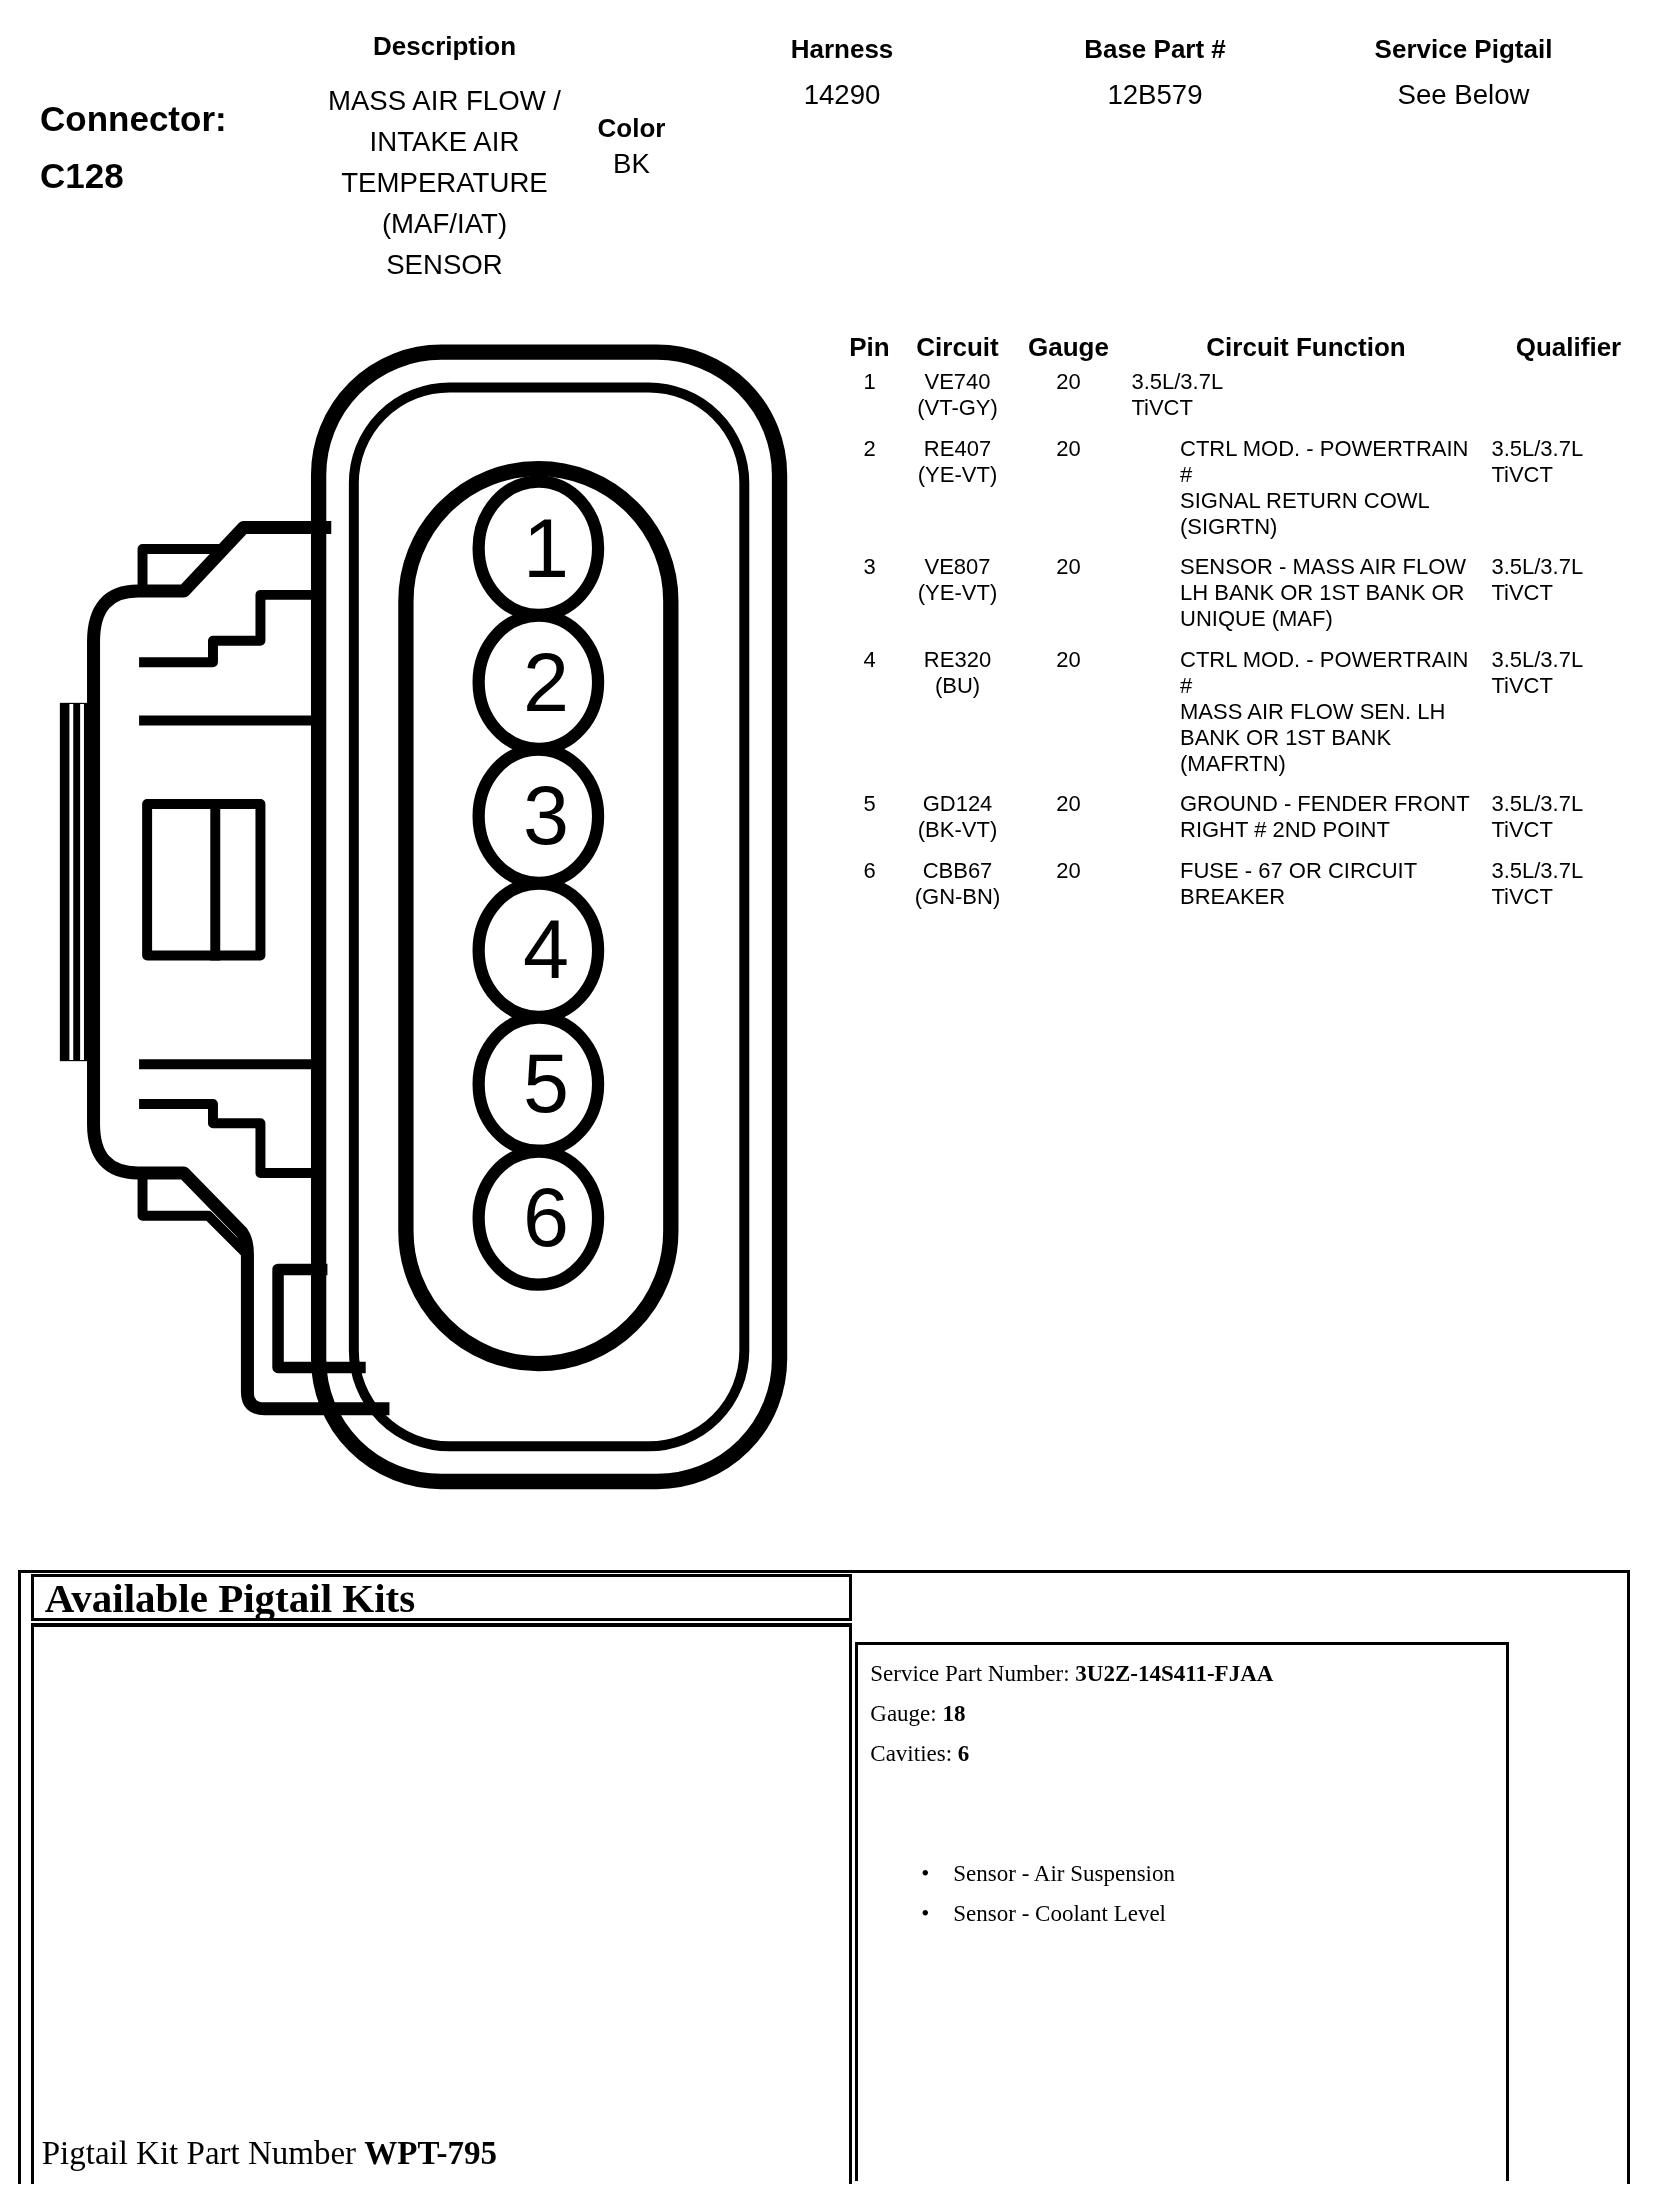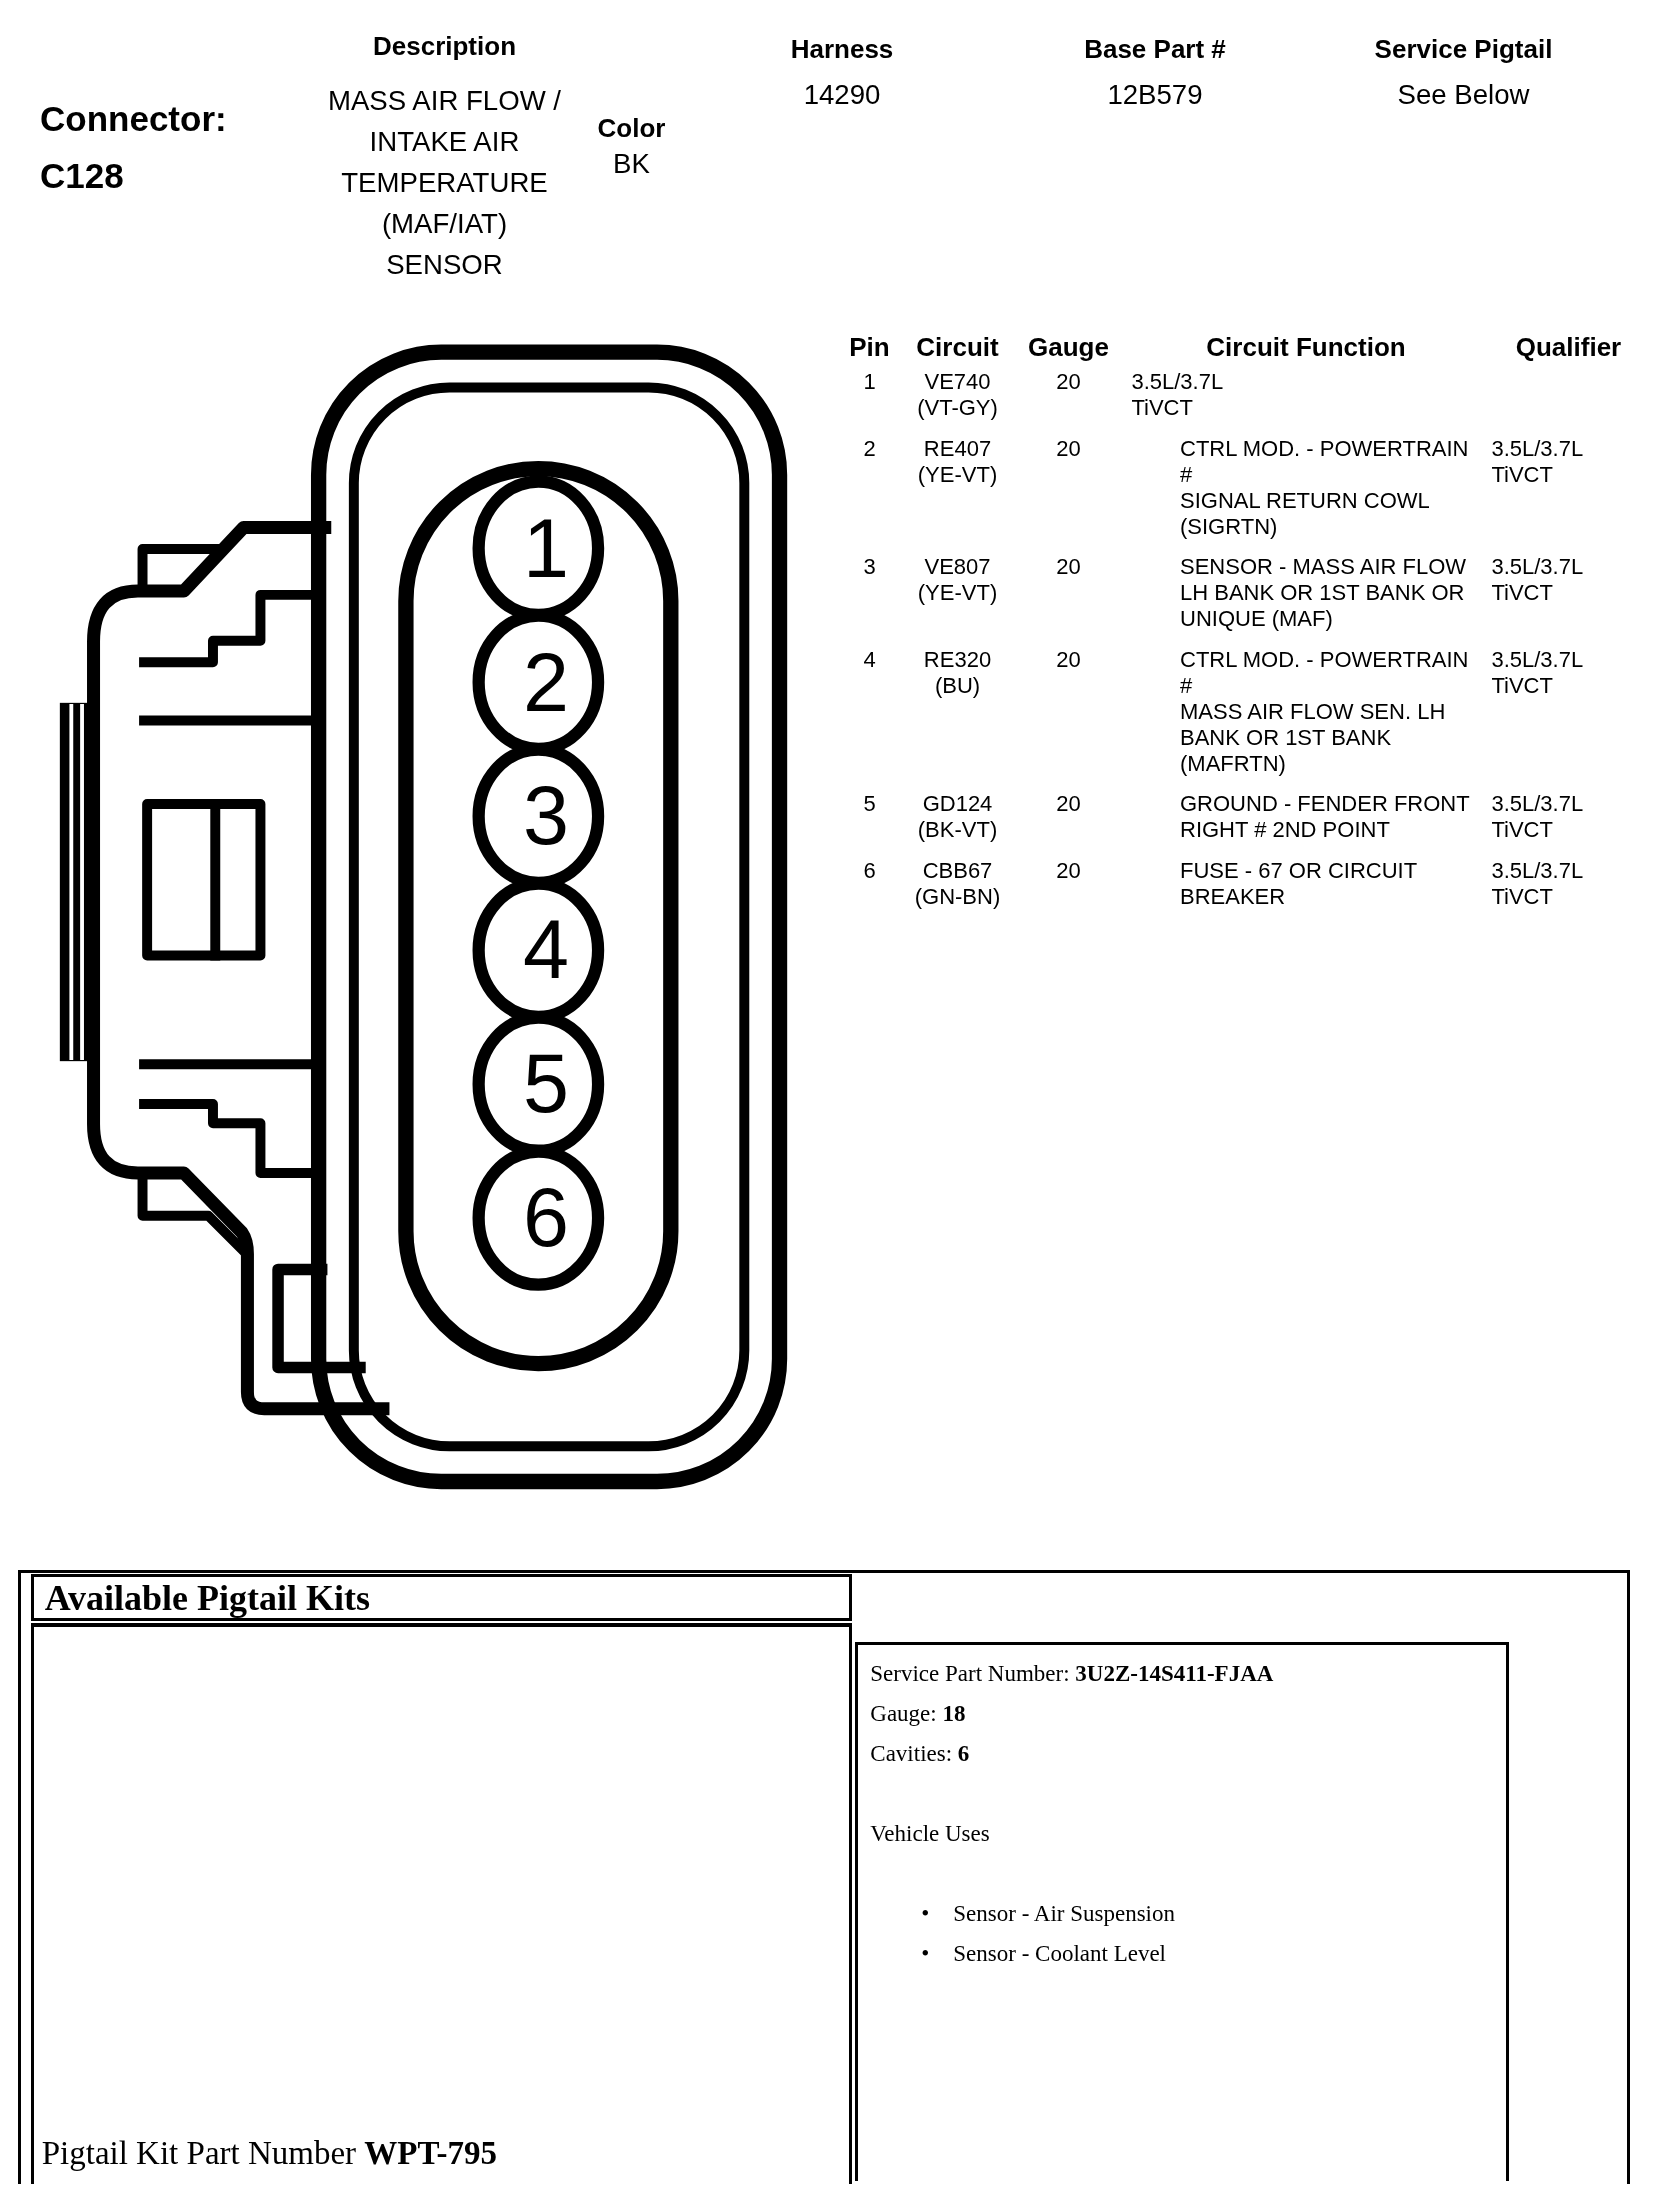--- a/index.html
+++ b/index.html
@@ -18,21 +18,21 @@
   .pt-row,.pt-head{display:grid;grid-template-columns:69px 107px 115px 360px 165px;}
   .pt-head{font-size:26px;font-weight:bold;line-height:31px;margin-bottom:6px;}
   .pt-row{margin-bottom:14.5px;}
   .cc{text-align:center;align-self:start;}
   .cf{text-align:left;padding-left:54px;}
   .cq{text-align:left;padding-left:5.4px;}
   .outer-frame{position:absolute;left:18.4px;top:1570px;width:1606px;height:611px;
                border-left:3.1px solid #000;border-right:3.1px solid #000;border-top:3.1px solid #000;}
   .pigtail-header-box{position:absolute;left:31px;top:1574px;width:815px;height:41px;
                border:3.1px solid #000;}
-  .pigtail-header-box .t{font-family:"Liberation Serif",serif;font-size:36px;font-weight:bold;
+  .pigtail-header-box .t{font-family:"Liberation Serif",serif;font-size:41px;font-weight:bold;
                padding-left:10.7px;line-height:43px;white-space:nowrap;}
   .left-cell{position:absolute;left:31px;top:1623px;width:815px;height:557px;
                border-left:3.1px solid #000;border-right:3.1px solid #000;border-top:4.6px solid #000;}
   .right-cell{position:absolute;left:855px;top:1642px;width:654px;height:539px;
                border-left:3.1px solid #000;border-right:3.1px solid #000;border-top:3.1px solid #000;
                font-family:"Liberation Serif",serif;font-size:23px;line-height:40px;
                padding:9.2px 0 0 12.3px;box-sizing:border-box;}
   .right-cell .spacer{height:40px;}
   .uses{list-style:none;margin:0;padding:0 0 0 83px;}
   .uses li{position:relative;}
@@ -260,21 +260,20 @@
     </div>
     <div>
       <span>Gauge:</span>
       <span class="b">18</span>
     </div>
     <div>
       <span>Cavities:</span>
       <span class="b">6</span>
     </div>
     <div class="spacer"></div>
-    <div>Vehicle Uses</div>
     <div class="spacer"></div>
     <ul class="uses">
       <li>
         <span class="dot">•</span>
         <span>Sensor - Air Suspension</span>
       </li>
       <li>
         <span class="dot">•</span>
         <span>Sensor - Coolant Level</span>
       </li>

